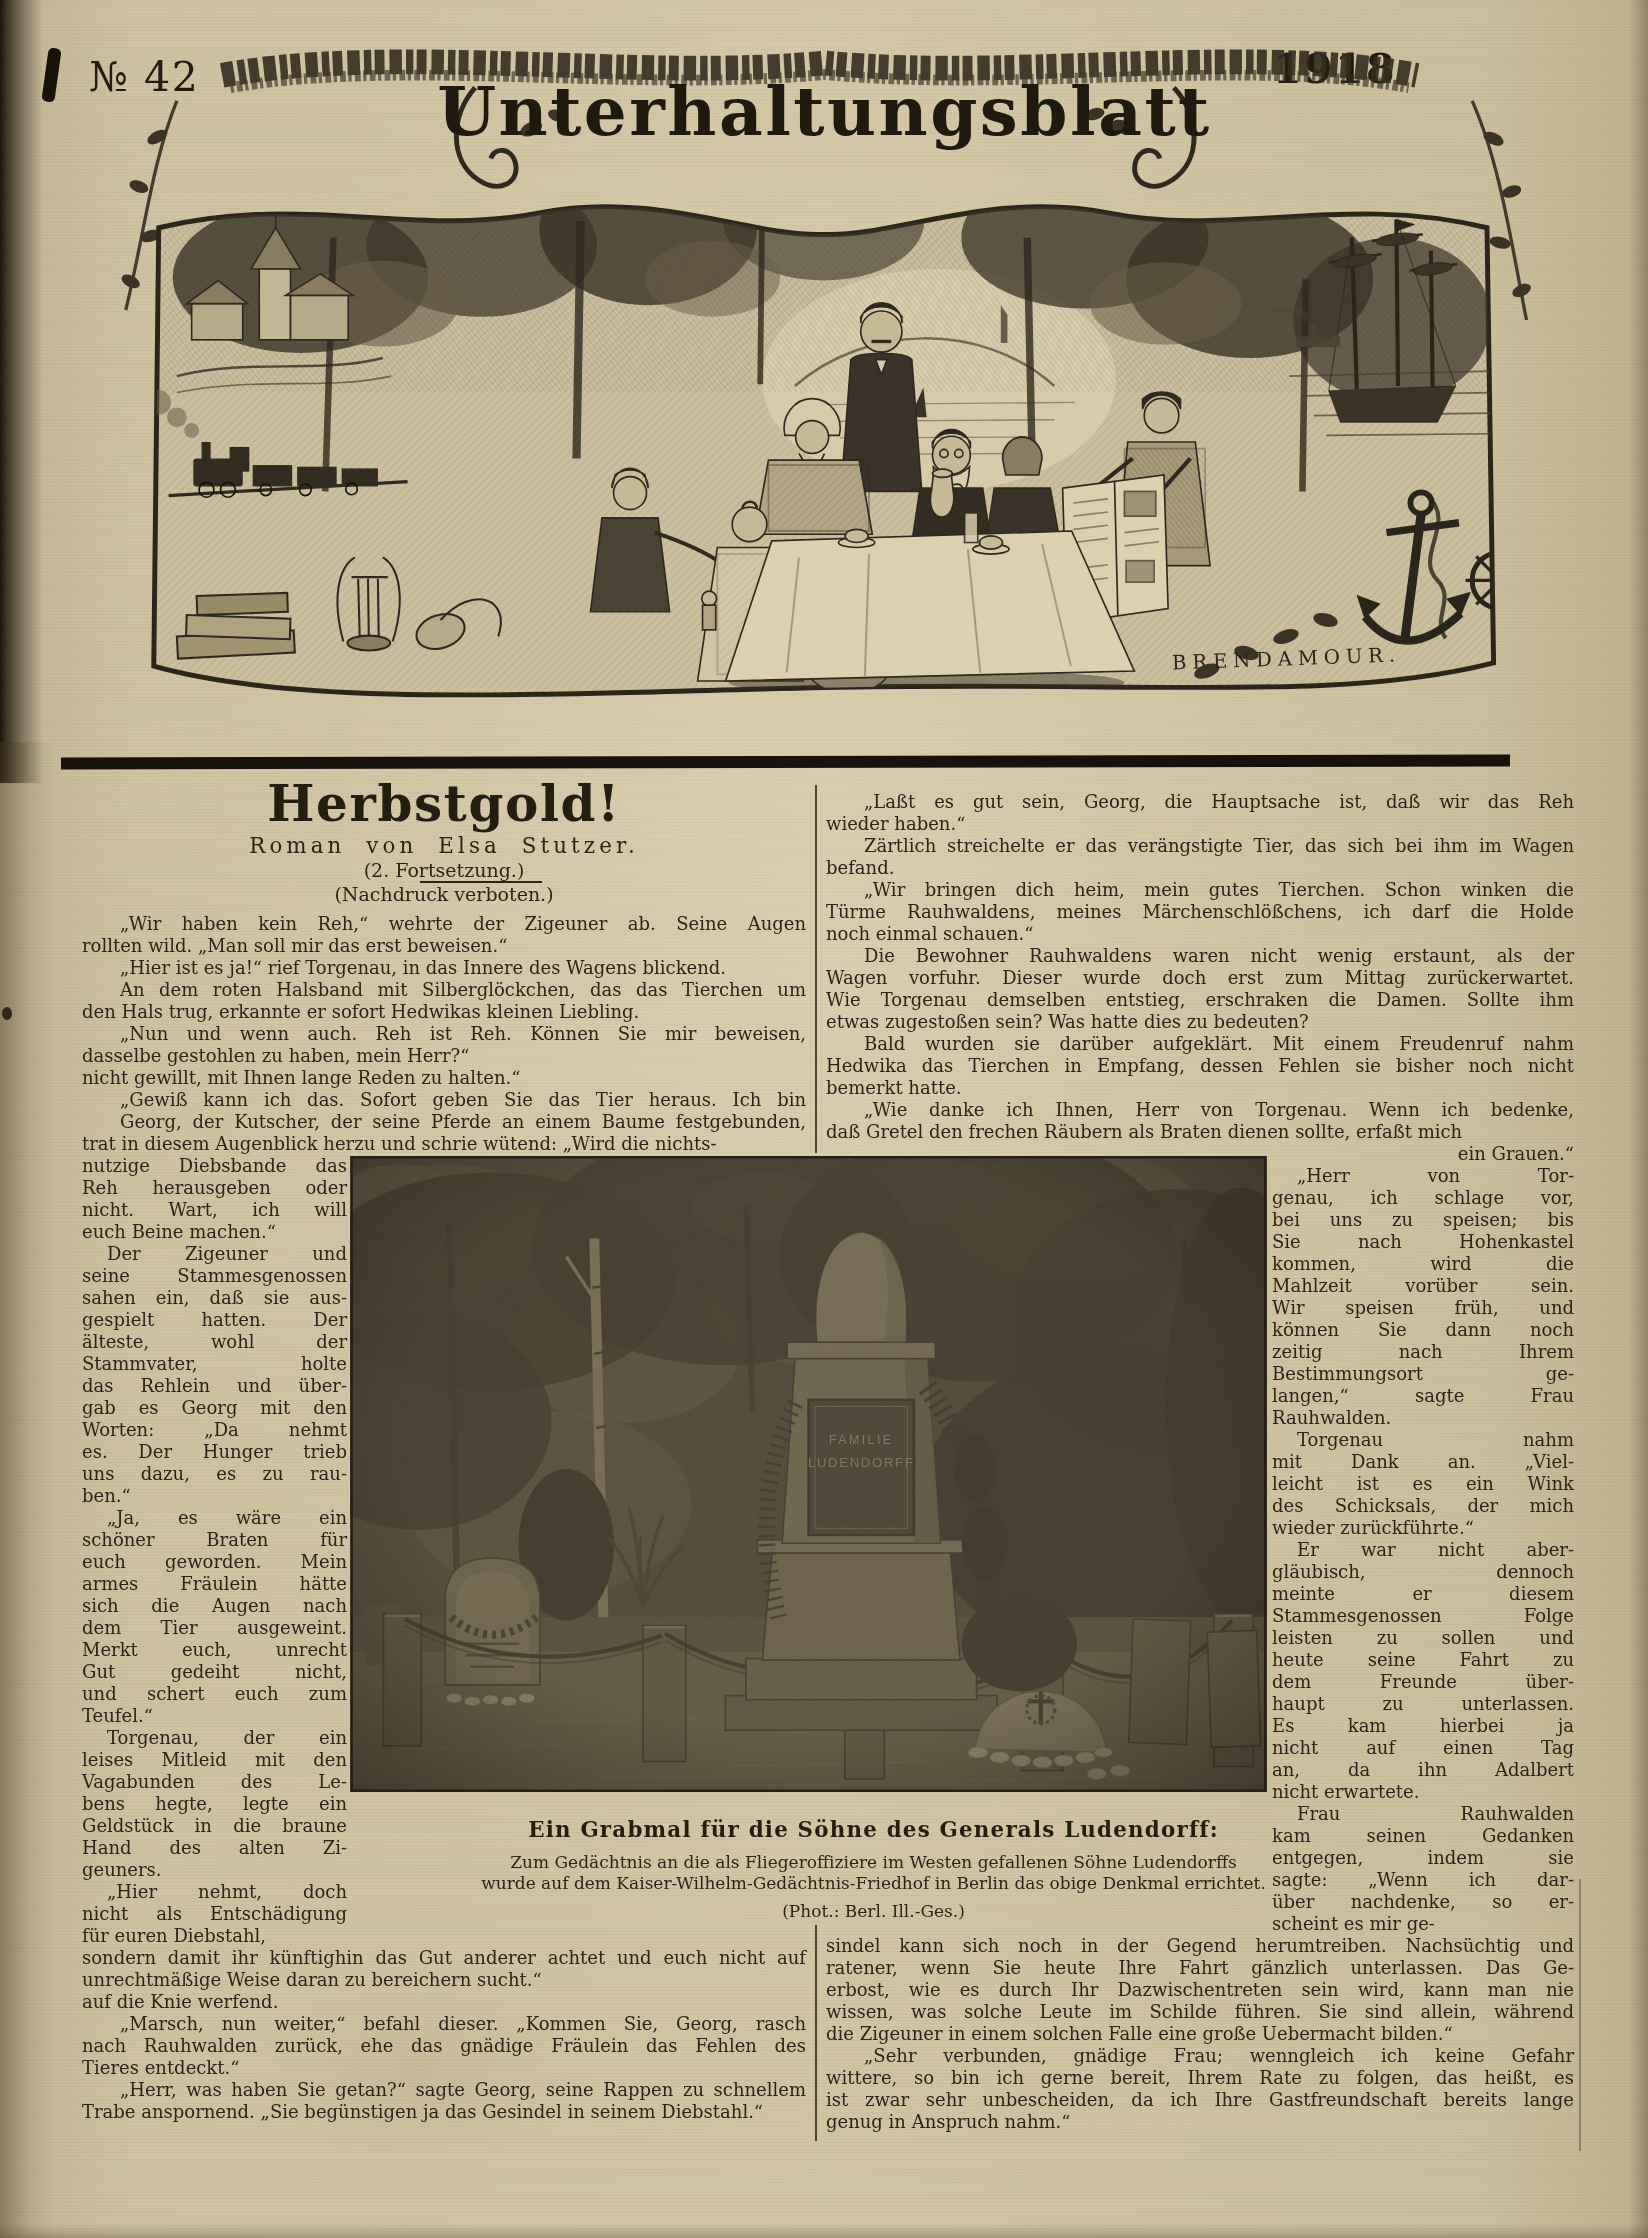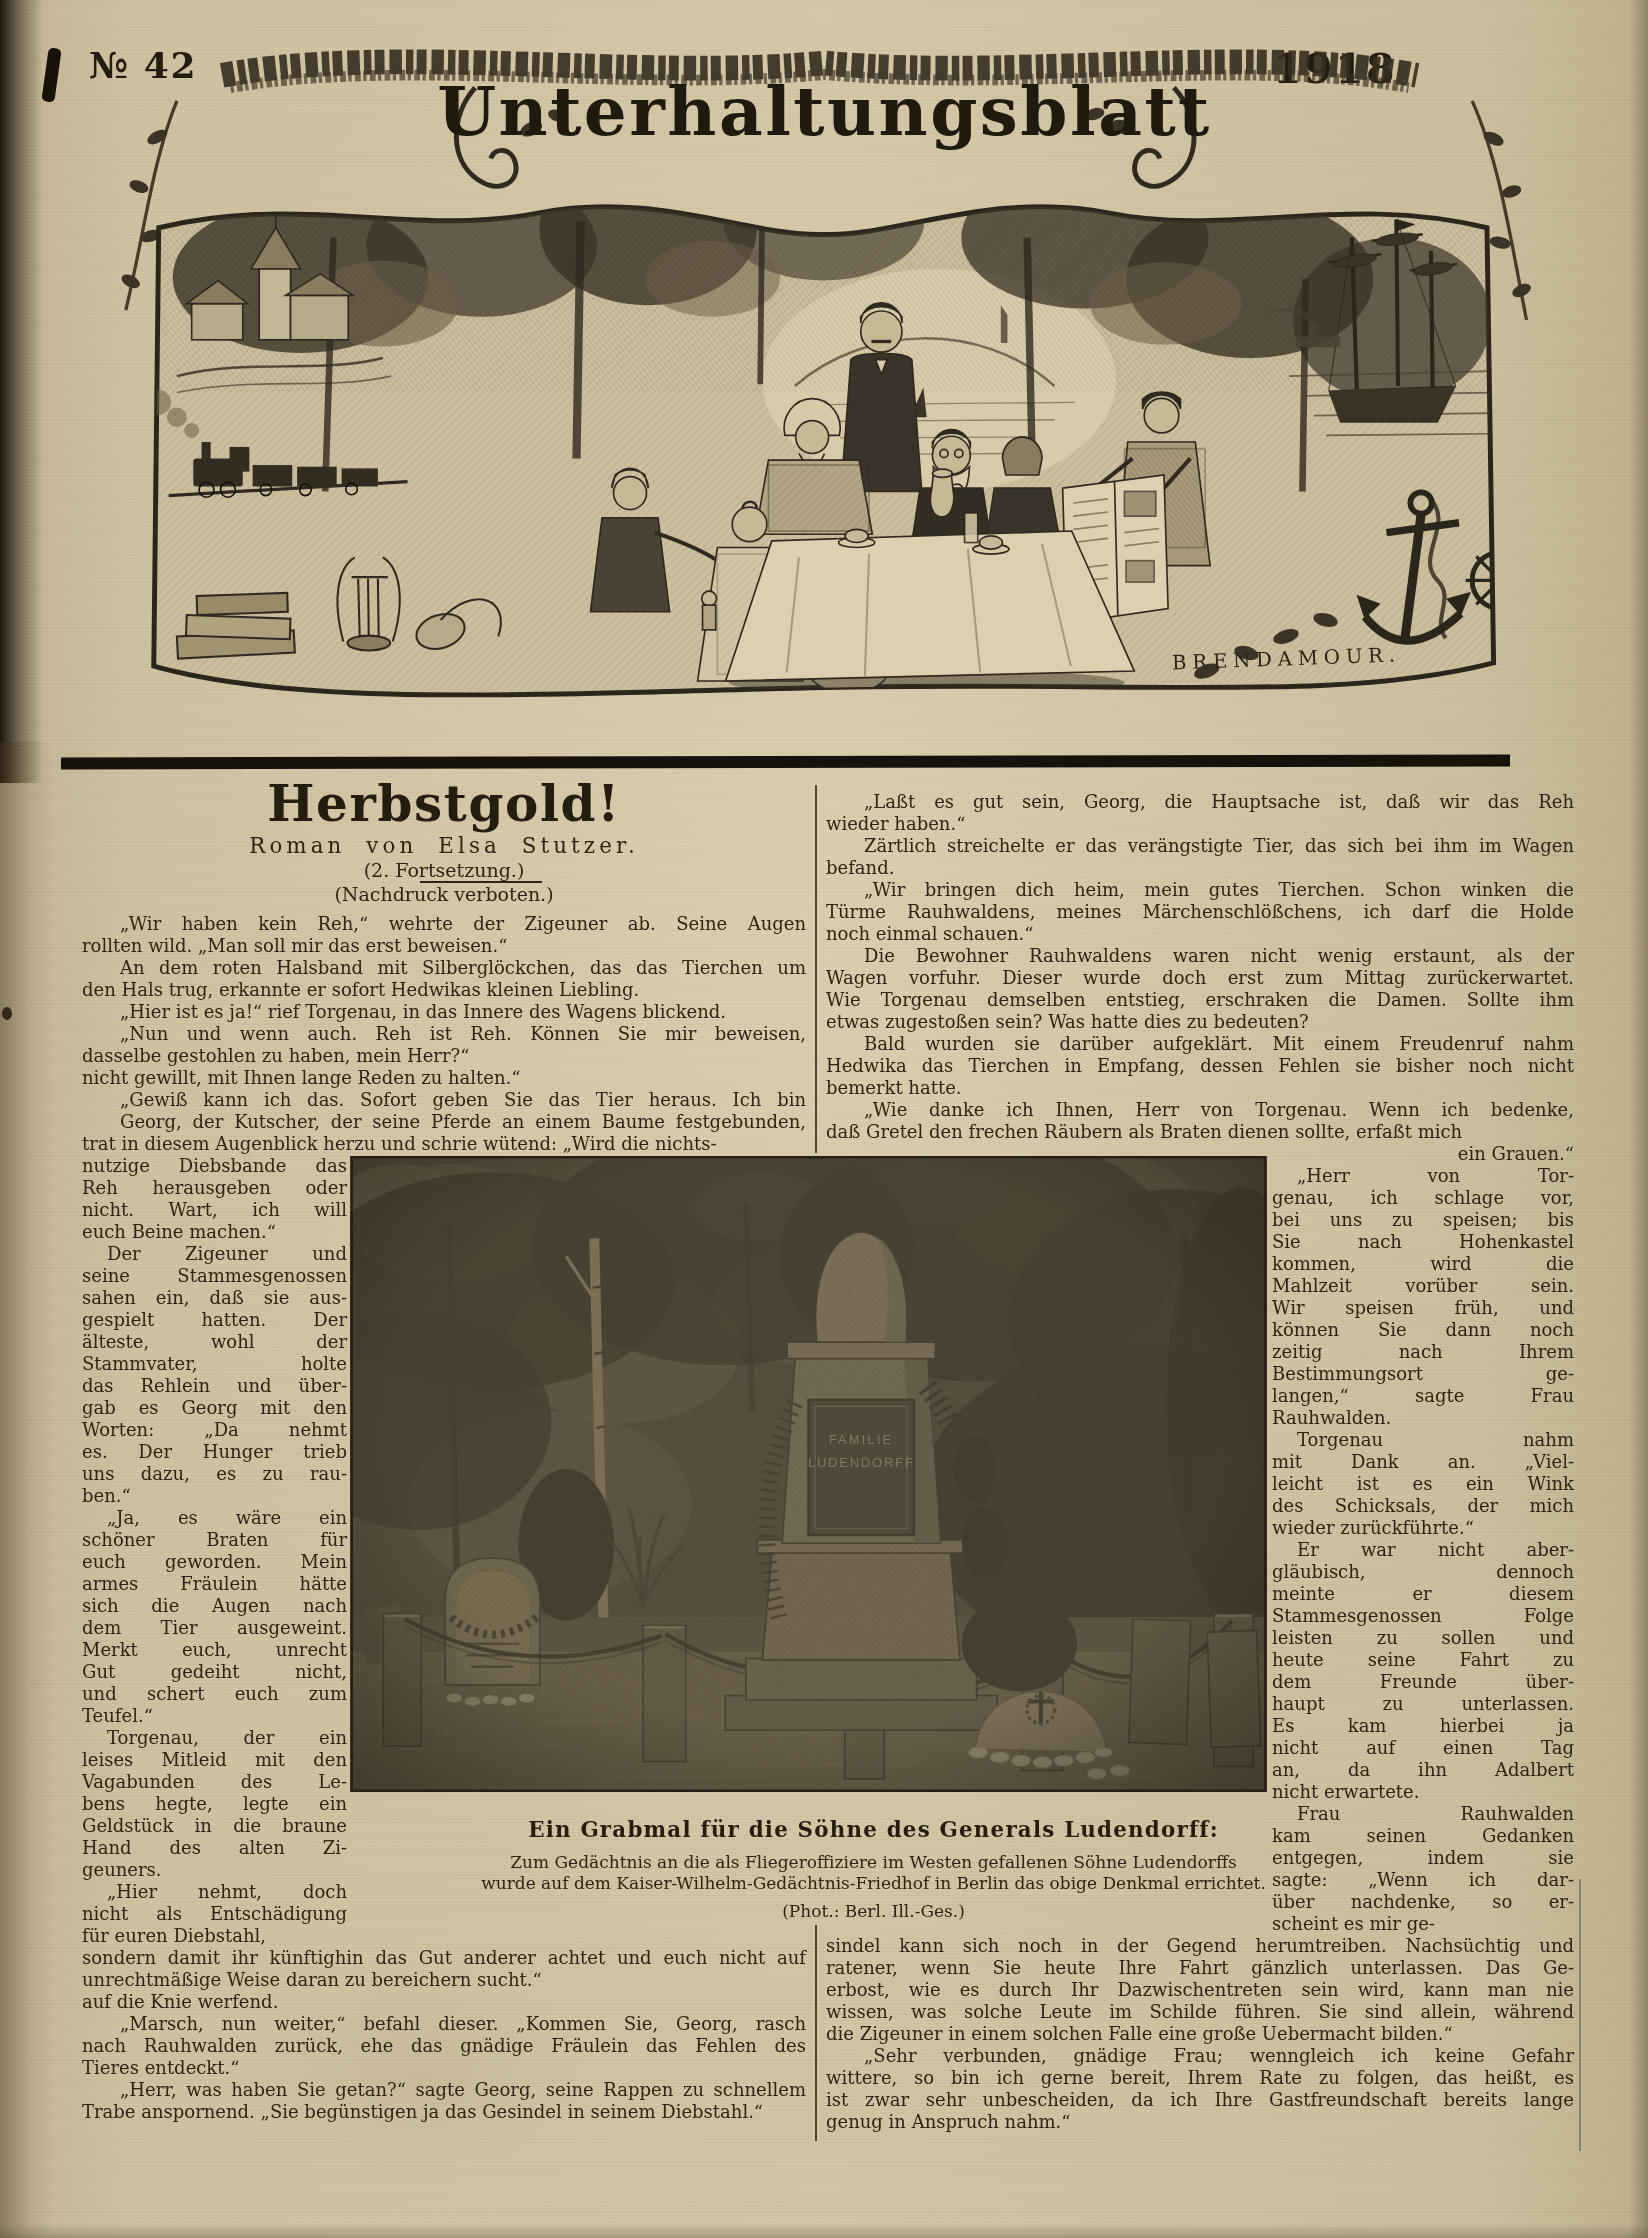--- a/index.html
+++ b/index.html
@@ -16,21 +16,21 @@
   #spine-top{position:absolute;left:0;top:0;width:43px;height:783px;
     background:linear-gradient(90deg, rgba(22,16,6,.95), rgba(22,16,6,.45) 45%, rgba(22,16,6,0));}
   #spine-bottom{position:absolute;left:0;top:742px;width:53px;height:1497px;
     background:linear-gradient(90deg, rgba(70,56,30,.45), rgba(70,56,30,.12) 55%, rgba(70,56,30,0));}
   #edge-right{position:absolute;right:0;top:0;width:21.4px;height:100%;
     background:linear-gradient(270deg, rgba(60,48,24,.35), rgba(60,48,24,0));}
   #edge-bottom{position:absolute;left:0;bottom:0;width:100%;height:15px;
     background:linear-gradient(0deg, rgba(60,48,24,.30), rgba(60,48,24,0));}
 
   
-  #issue-no{position:absolute;left:89px;top:44px;font-size:36px;font-weight:bold;letter-spacing:1.6px;color:#231d10;}
+  #issue-no{position:absolute;left:89px;top:53px;font-size:41px;font-weight:normal;letter-spacing:1.6px;color:#231d10;}
   #year-no{position:absolute;left:1273px;top:45px;font-size:41px;font-weight:bold;letter-spacing:2.5px;color:#231d10;}
   #masthead-art{position:absolute;left:53px;top:30px;width:1543px;height:735px;}
   #black-bar{position:absolute;left:61px;top:756px;width:1449px;height:12.4px;background:#17130c;transform:rotate(-.12deg);}
 
   
   .bodytext{font-size:18px;line-height:22px;color:#2c2517;}
   #col-left{position:absolute;left:82px;top:780px;width:724px;}
   #col-right{position:absolute;left:826px;top:791px;width:748px;}
   .headline{text-align:center;font-size:50px;font-weight:bold;letter-spacing:1.6px;line-height:48px;color:#241e10;}
   .byline{text-align:center;font-size:21.4px;letter-spacing:4.1px;word-spacing:10px;margin-top:6.6px;color:#2c2517;}
@@ -381,25 +381,25 @@
       <span>(2. Fortsetzung.)</span>
       <span class="meta-rule"></span>
       <span class="meta-right">(Nachdruck verboten.)</span>
     </div>
     <div>
         <div class="para">
           <div class="line indent">„Wir haben kein Reh,“ wehrte der Zigeuner ab.  Seine Augen</div>
           <div class="line last">rollten wild.  „Man soll mir das erst beweisen.“</div>
         </div>
         <div class="para">
+          <div class="line indent last">„Hier ist es ja!“ rief Torgenau, in das Innere des Wagens blickend.</div>
+        </div>
+        <div class="para">
           <div class="line indent">An dem roten Halsband mit Silberglöckchen, das das Tierchen um</div>
           <div class="line last">den Hals trug, erkannte er sofort Hedwikas kleinen Liebling.</div>
-        </div>
-        <div class="para">
-          <div class="line indent last">„Hier ist es ja!“ rief Torgenau, in das Innere des Wagens blickend.</div>
         </div>
         <div class="para">
           <div class="line indent">„Nun und wenn auch.  Reh ist Reh.  Können Sie mir beweisen,</div>
           <div class="line last">dasselbe gestohlen zu haben, mein Herr?“</div>
         </div>
         <div class="para">
           <div class="line last">nicht gewillt, mit Ihnen lange Reden zu halten.“</div>
           <div class="line indent">„Gewiß kann ich das.  Sofort geben Sie das Tier heraus.  Ich bin</div>
         </div>
         <div class="para">

